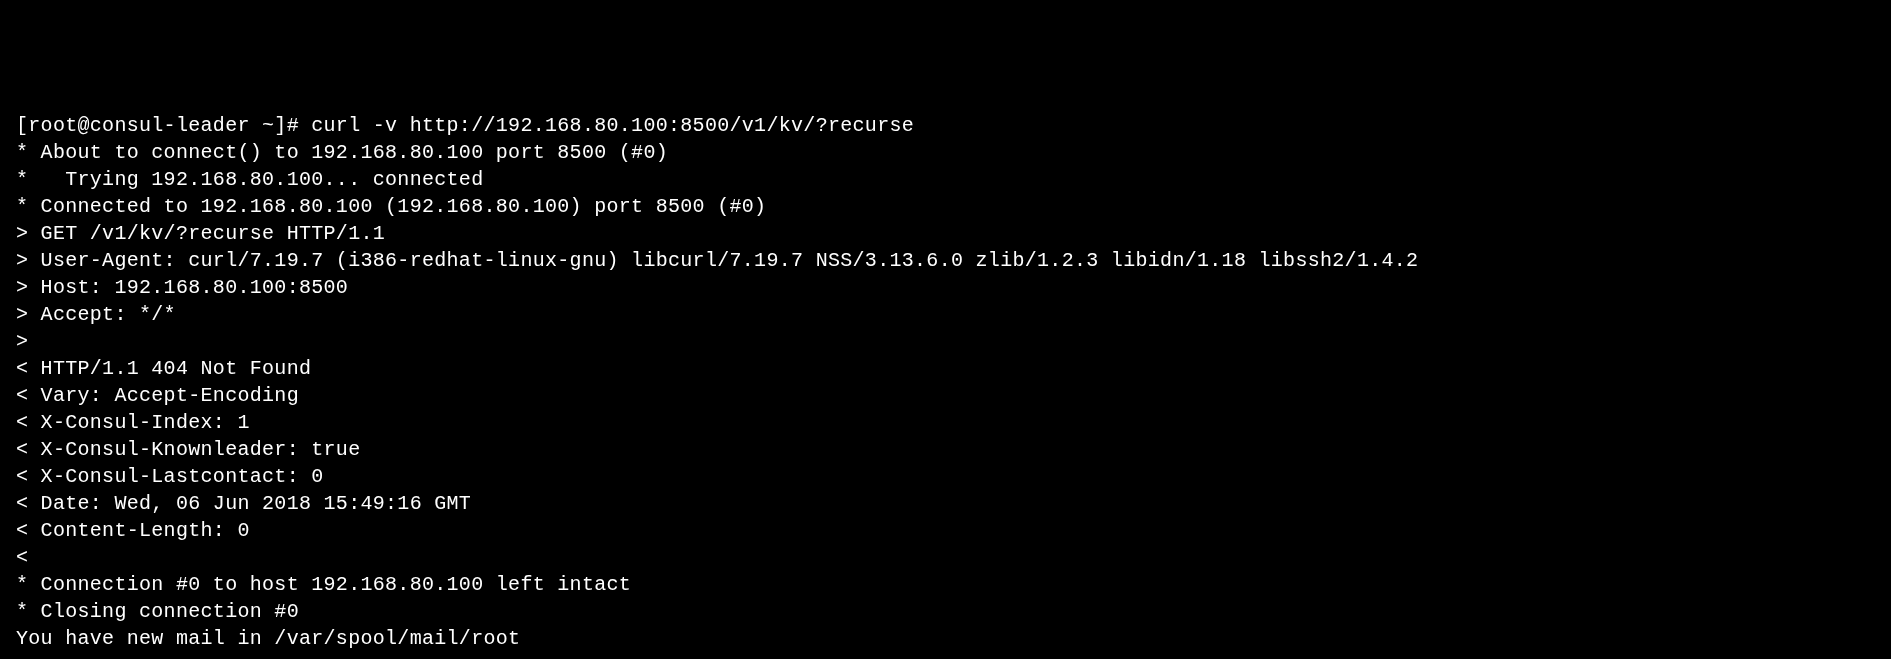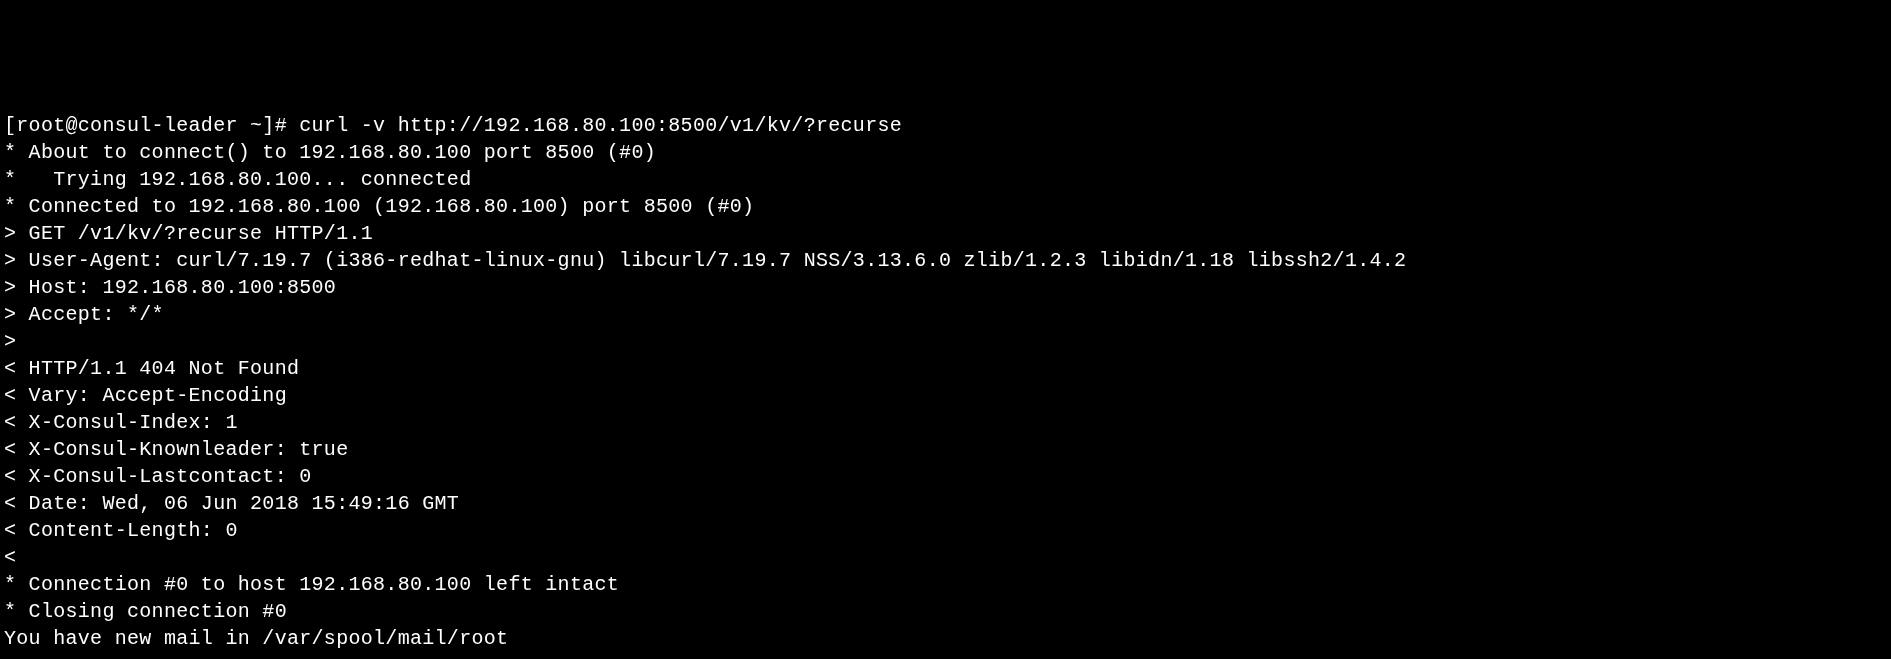--- a/index.html
+++ b/index.html
@@ -7,21 +7,21 @@
       background: #000000;
       color: #ffffff;
       font-family: "Consolas", "Courier New", monospace;
       font-size: 20px;
       line-height: 1.35;
       padding: 4px;
       white-space: pre;
       overflow: hidden;
       letter-spacing: 0.3px;
     }
-    .terminal { display: block; }
+    .terminal { display: block; margin-left: 12px; }
     .line { display: block; }
   </style>
 </head>
 <body>
 
 
 
 <div class="terminal"><span class="line"><span>[root@consul-leader ~]# </span><span>curl -v http://192.168.80.100:8500/v1/kv/?recurse</span></span><span class="line">* About to connect() to 192.168.80.100 port 8500 (#0)</span><span class="line">*   Trying 192.168.80.100... connected</span><span class="line">* Connected to 192.168.80.100 (192.168.80.100) port 8500 (#0)</span><span class="line">&gt; GET /v1/kv/?recurse HTTP/1.1</span><span class="line">&gt; User-Agent: curl/7.19.7 (i386-redhat-linux-gnu) libcurl/7.19.7 NSS/3.13.6.0 zlib/1.2.3 libidn/1.18 libssh2/1.4.2</span><span class="line">&gt; Host: 192.168.80.100:8500</span><span class="line">&gt; Accept: */*</span><span class="line">&gt;</span><span class="line">&lt; HTTP/1.1 404 Not Found</span><span class="line">&lt; Vary: Accept-Encoding</span><span class="line">&lt; X-Consul-Index: 1</span><span class="line">&lt; X-Consul-Knownleader: true</span><span class="line">&lt; X-Consul-Lastcontact: 0</span><span class="line">&lt; Date: Wed, 06 Jun 2018 15:49:16 GMT</span><span class="line">&lt; Content-Length: 0</span><span class="line">&lt;</span><span class="line">* Connection #0 to host 192.168.80.100 left intact</span><span class="line">* Closing connection #0</span><span class="line">You have new mail in /var/spool/mail/root</span></div>
 
 

